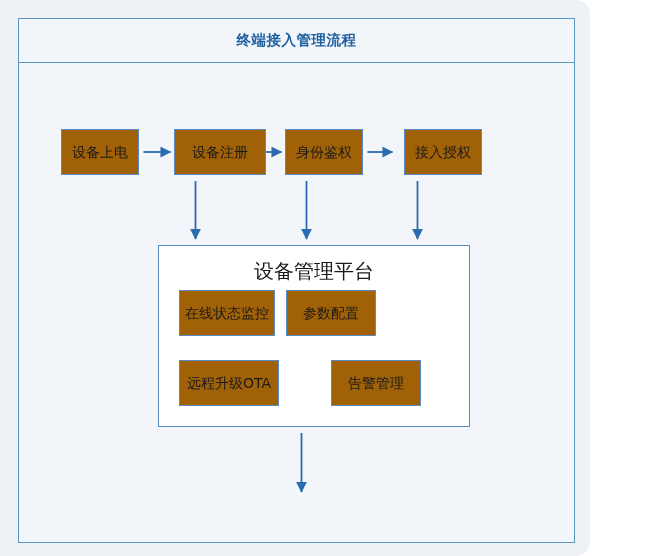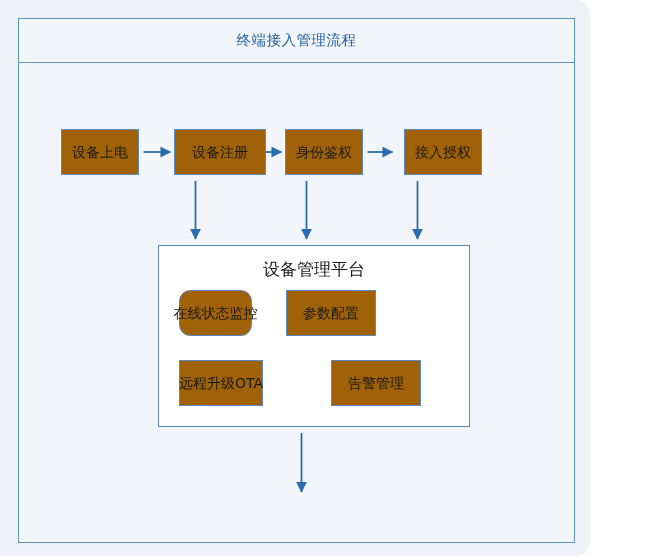--- a/index.html
+++ b/index.html
@@ -45,21 +45,21 @@
     width: 100%;
     height: 44px;
     border-bottom: 1.6px solid #5d97bd;
     box-sizing: border-box;
     display: flex;
     align-items: center;
     justify-content: center;
   }
   #diagram-title {
     font-size: 14.5px;
-    font-weight: normal;
+    font-weight: bold;
     color: #1f5fa0;
     letter-spacing: .5px;
   }
 
   #diagram-canvas {
     position: absolute;
     left: 0;
     top: 44px;
     width: 100%;
     height: 479px;
@@ -88,21 +88,21 @@
     box-sizing: border-box;
     border: 1.6px solid #5b8bc4;
     background: #ffffff;
   }
   #platform-title {
     position: absolute;
     left: 0;
     top: 12px;
     width: 100%;
     text-align: center;
-    font-size: 17px;
+    font-size: 20px;
     color: #1a1a1a;
   }
 
   
   #arrow-layer {
     position: absolute;
     left: 0;
     top: 0;
     width: 100%;
     height: 100%;
@@ -152,27 +152,27 @@
           <span>身份鉴权</span>
         </div>
         <div class="node flow-step" style="left: 385px; top: 66px; width: 78px; height: 46px;">
           <span>接入授权</span>
         </div>
       </div>
 
     <div id="platform-box" style="left: 139px; top: 182px; width: 312px; height: 182px;">
       <div id="platform-title">设备管理平台</div>
       <div id="platform-modules">
-          <div class="node" style="left: 20px; top: 44px; width: 73px; height: 46px; border-radius: 11px;">
+          <div class="node" style="left: 20px; top: 44px; width: 96px; height: 46px;">
             <span>在线状态监控</span>
           </div>
           <div class="node" style="left: 127px; top: 44px; width: 90px; height: 46px;">
             <span>参数配置</span>
           </div>
-          <div class="node" style="left: 20px; top: 114px; width: 84px; height: 46px;">
+          <div class="node" style="left: 20px; top: 114px; width: 100px; height: 46px;">
             <span>远程升级OTA</span>
           </div>
           <div class="node" style="left: 128px; top: 114px; width: 90px; height: 46px; margin-left: 44px;">
             <span>告警管理</span>
           </div>
         </div>
     </div>
 
 
   </div>

